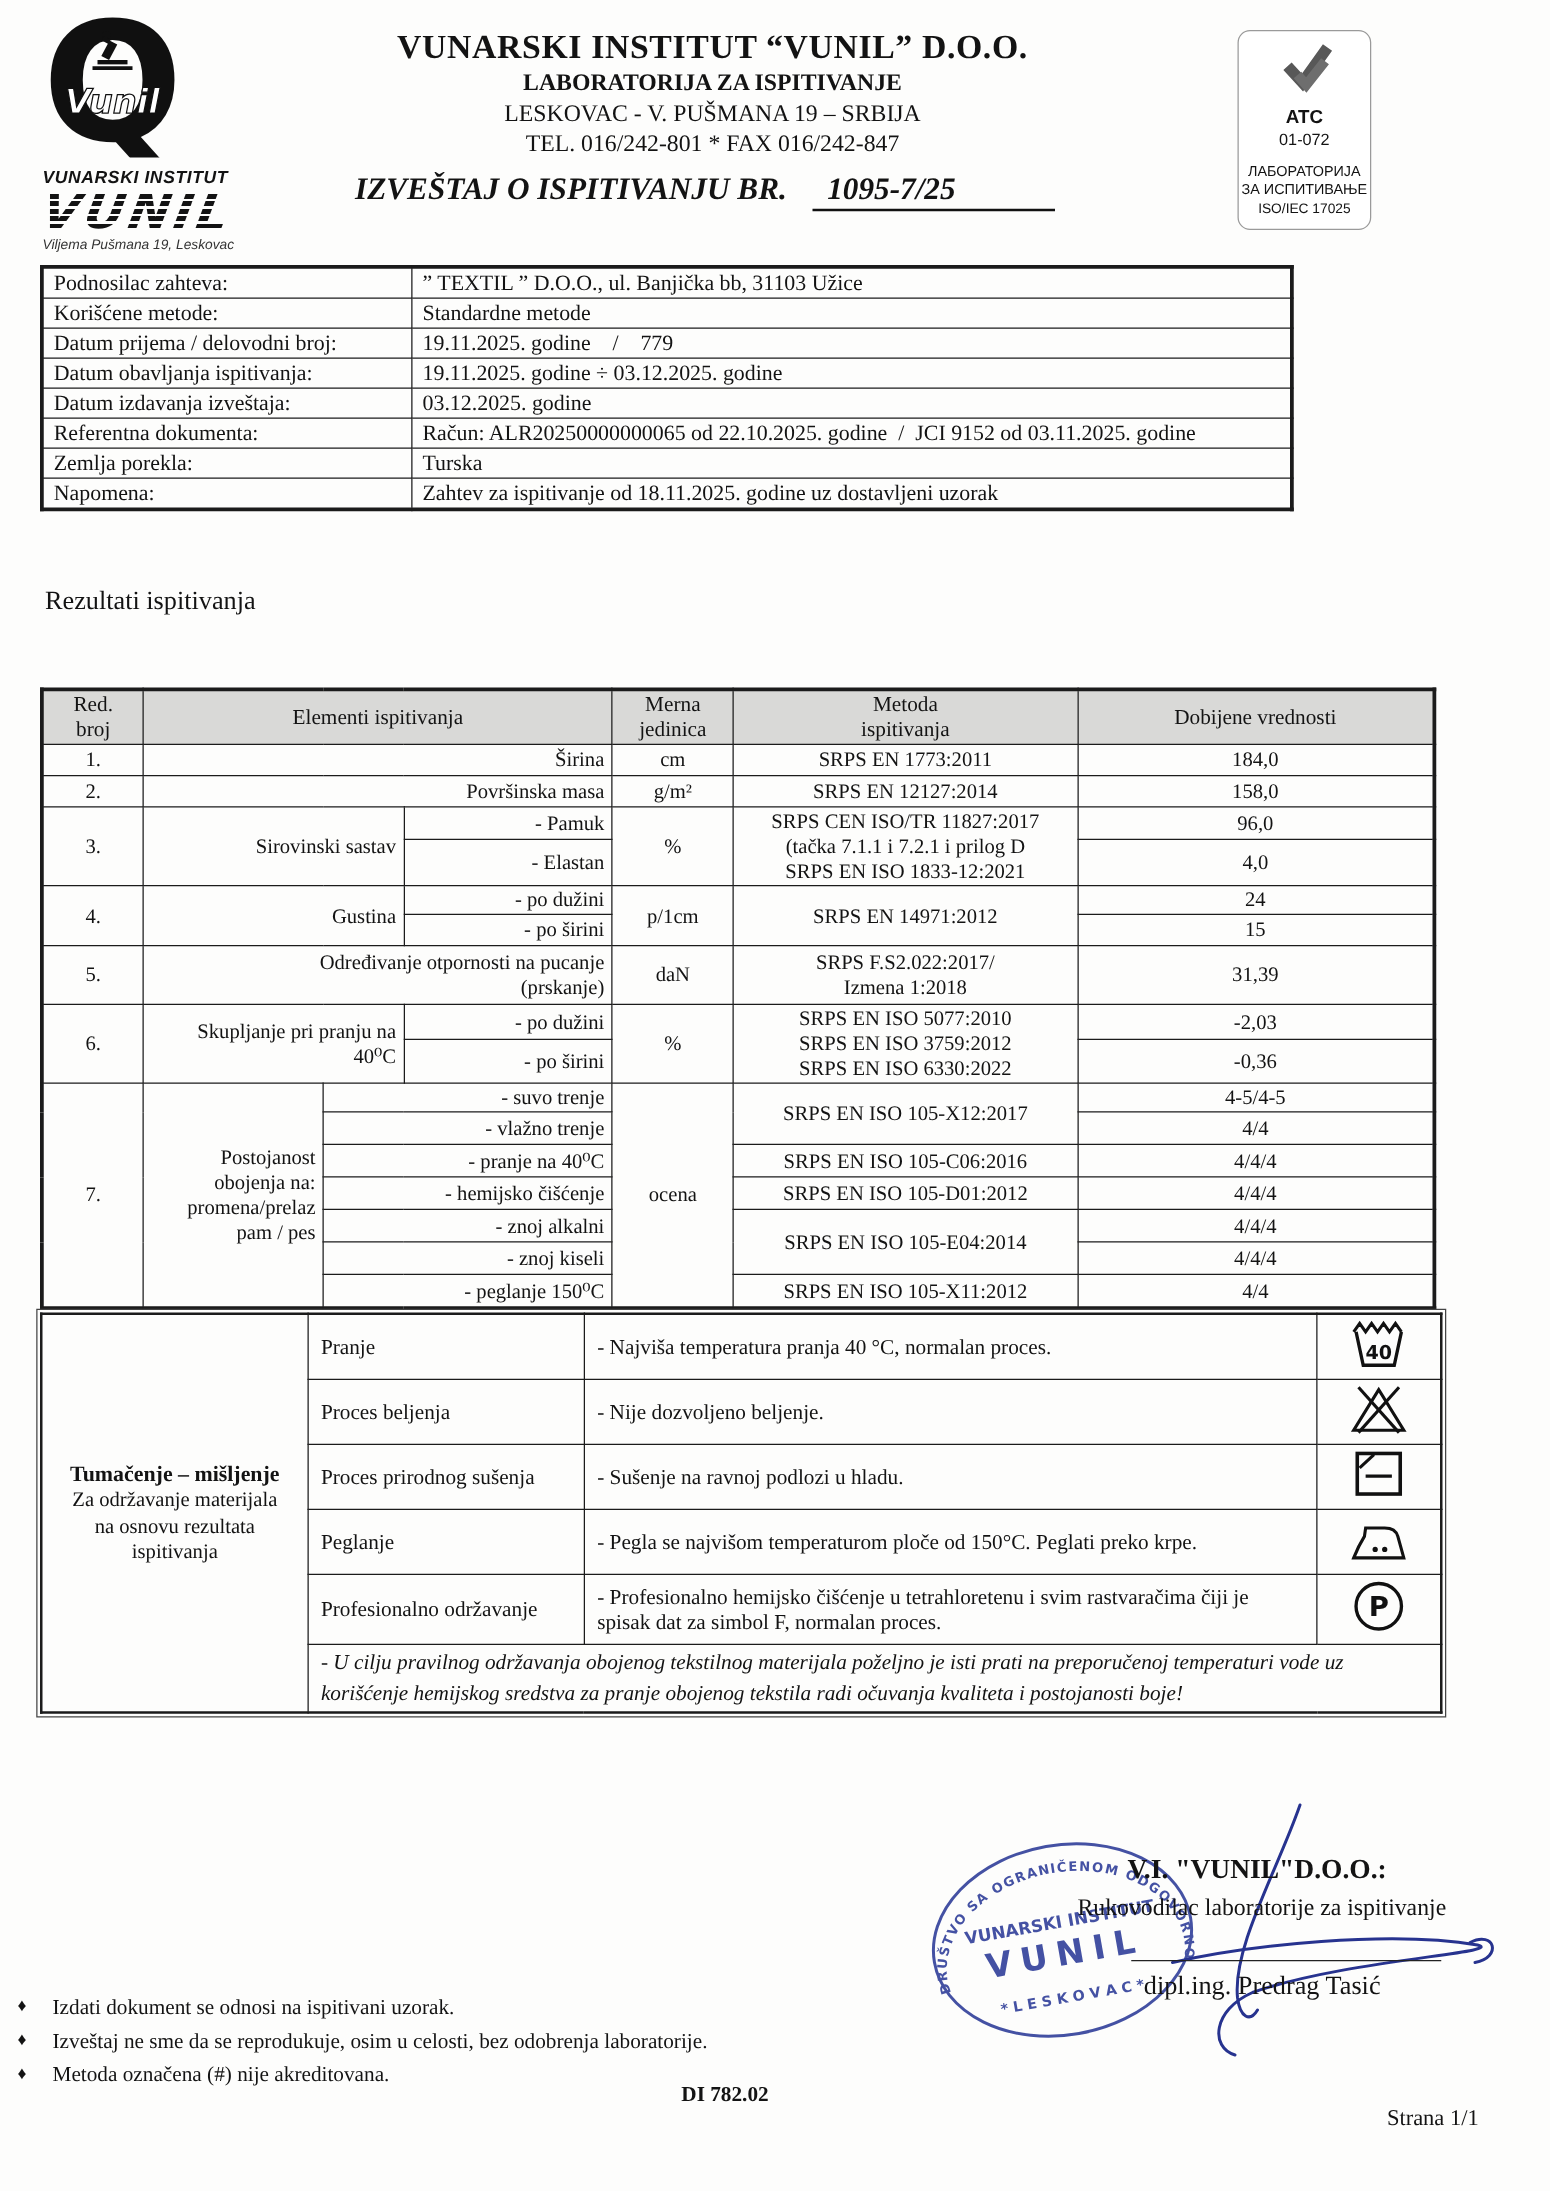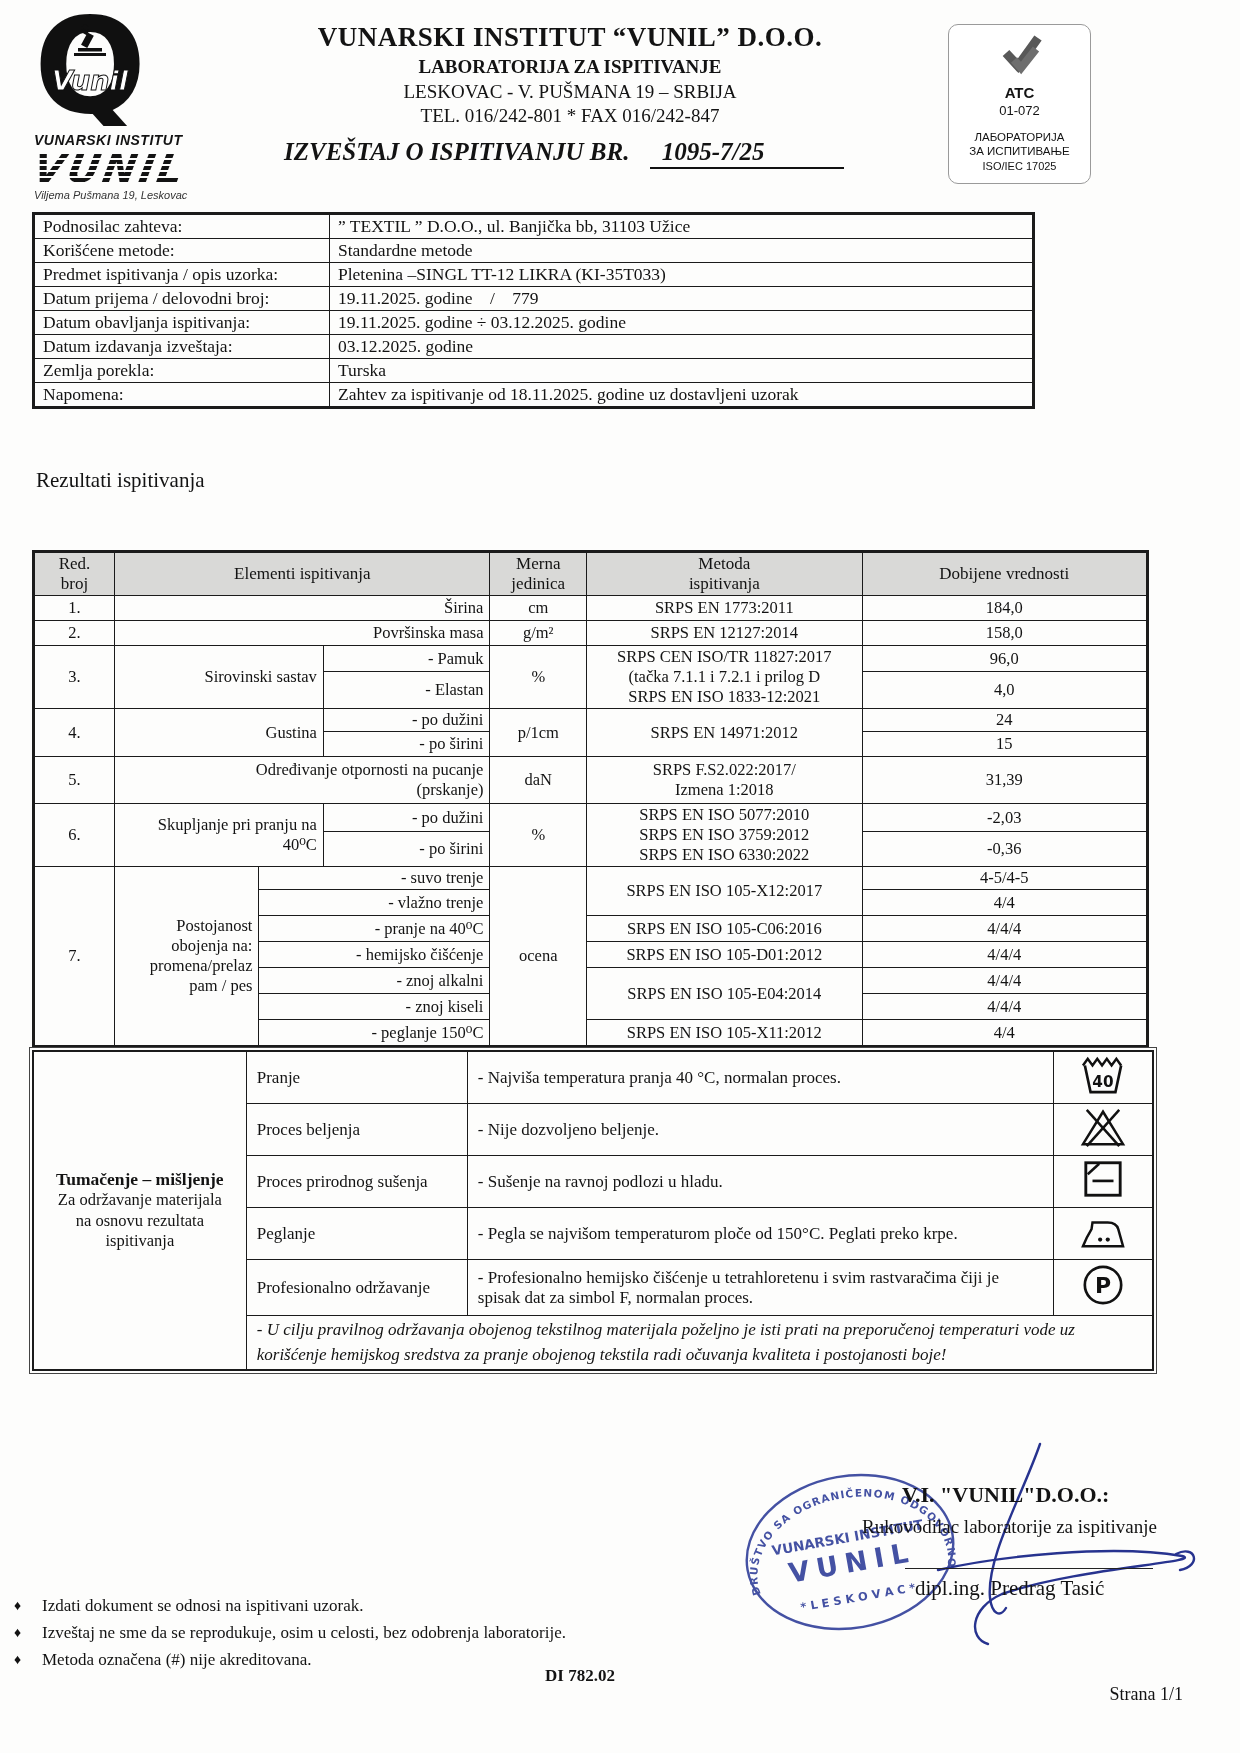--- a/index.html
+++ b/index.html
@@ -22,21 +22,21 @@
 
   .org-block{position:absolute;left:250px;top:22px;width:640px;text-align:center;}
   .org-name{font-size:27px;font-weight:700;letter-spacing:.5px;}
   .org-sub1{font-size:19px;font-weight:700;margin-top:3px;}
   .org-sub2{font-size:19px;margin-top:3px;}
   .org-sub3{font-size:19px;margin-top:2px;}
 
   .title-row{position:absolute;left:284px;top:138px;width:640px;font-style:italic;font-weight:700;font-size:25px;white-space:nowrap;}
   .report-number{display:inline-block;min-width:170px;border-bottom:2.5px solid #111;padding:0 12px 1px 12px;margin-left:14px;}
 
-  .badge{position:absolute;left:948px;top:24px;width:143px;height:160px;border:1.5px solid #9a9a9a;border-radius:10px;text-align:center;padding-top:8px;box-sizing:border-box;background:#fff;}
+  .badge{position:absolute;left:990px;top:24px;width:107px;height:160px;border:1.5px solid #9a9a9a;border-radius:10px;text-align:center;padding-top:8px;box-sizing:border-box;background:#fff;}
   .badge-name{font:700 15px "Liberation Sans",sans-serif;margin-top:1px;}
   .badge-num{font:400 13px "Liberation Sans",sans-serif;margin-top:2px;}
   .badge-lab{font:400 11.5px "Liberation Sans",sans-serif;margin-top:12px;line-height:1.25;}
   .badge-iso{font:400 11px "Liberation Sans",sans-serif;margin-top:1px;}
 
   
   table{border-collapse:collapse;}
   .info-table{position:absolute;left:32px;top:212px;width:1003px;border:3px solid #1b1b1b;}
   .info-table td{border:1.8px solid #1b1b1b;font-size:17.5px;padding:1px 8px;height:20px;}
   .info-table td.lbl{width:278px;}
@@ -134,34 +134,34 @@
     <tbody>
       <tr>
         <td class="lbl">Podnosilac zahteva:</td>
         <td>” TEXTIL ” D.O.O., ul. Banjička bb, 31103 Užice</td>
       </tr>
       <tr>
         <td class="lbl">Korišćene metode:</td>
         <td>Standardne metode</td>
       </tr>
       <tr>
-        <td class="lbl">Predmet ispitivanja / opis uzorka:</td>
-        <td>Pletenina –SINGL TT-12 LIKRA (KI-35T033)</td>
-      </tr>
-      <tr>
         <td class="lbl">Datum prijema / delovodni broj:</td>
         <td>19.11.2025. godine&nbsp;&nbsp;&nbsp;&nbsp;/&nbsp;&nbsp;&nbsp;&nbsp;779</td>
       </tr>
       <tr>
         <td class="lbl">Datum obavljanja ispitivanja:</td>
         <td>19.11.2025. godine ÷ 03.12.2025. godine</td>
       </tr>
       <tr>
         <td class="lbl">Datum izdavanja izveštaja:</td>
         <td>03.12.2025. godine</td>
+      </tr>
+      <tr>
+        <td class="lbl">Referentna dokumenta:</td>
+        <td>Račun: ALR20250000000065 od 22.10.2025. godine&nbsp;&nbsp;/&nbsp;&nbsp;JCI 9152 od 03.11.2025. godine</td>
       </tr>
       <tr>
         <td class="lbl">Zemlja porekla:</td>
         <td>Turska</td>
       </tr>
       <tr>
         <td class="lbl">Napomena:</td>
         <td>Zahtev za ispitivanje od 18.11.2025. godine uz dostavljeni uzorak</td>
       </tr>
     </tbody>

